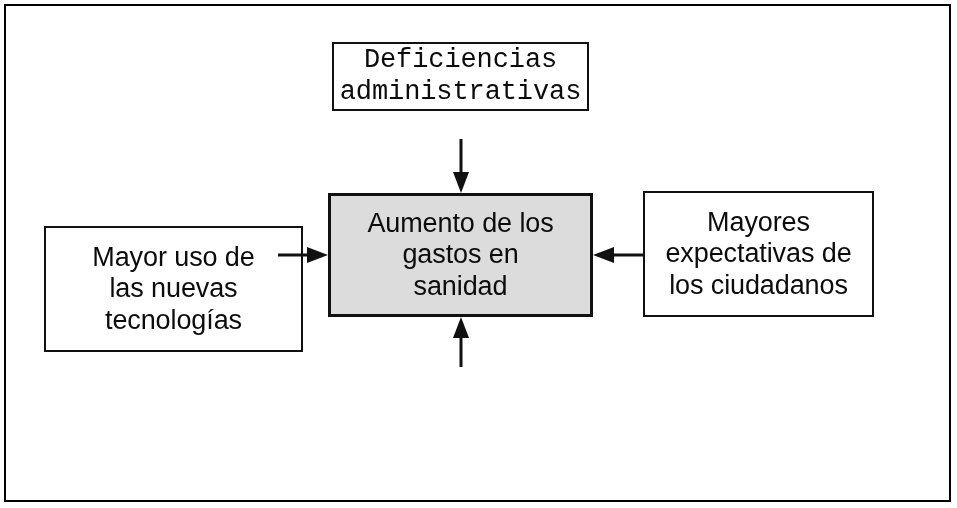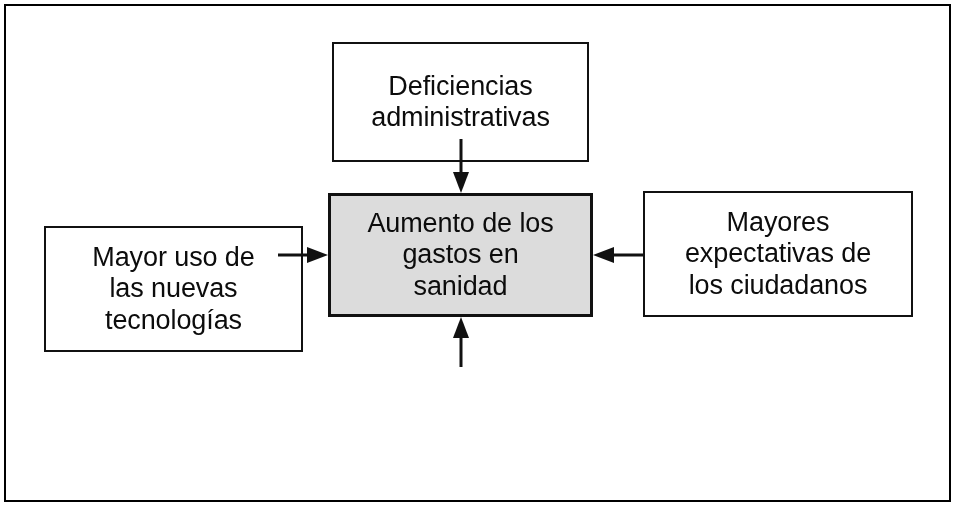--- a/index.html
+++ b/index.html
@@ -41,41 +41,42 @@
     line-height: 1.16;
     color: #0c0c0c;
     letter-spacing: -0.1px;
     white-space: pre-line;
     padding: 0 6px;
   }
   #node-top {
     left: 332px;
     top: 42px;
     width: 257px;
-    height: 120px;
+    height: 69px;
+    font-family: Liberation Mono, monospace;
   }
   #node-left {
     left: 44px;
     top: 191px;
     width: 259px;
     height: 126px;
     margin-top: 35px;
   }
   #node-center {
     left: 328px;
     top: 193px;
     width: 265px;
     height: 124px;
     background: #dcdcdc;
     border-width: 3px;
   }
   #node-right {
     left: 643px;
     top: 191px;
-    width: 270px;
+    width: 231px;
     height: 126px;
   }
   #node-bottom {
     left: 332px;
     top: 366px;
     width: 257px;
     height: 97px;
   }
   .arrow {
     position: absolute;

